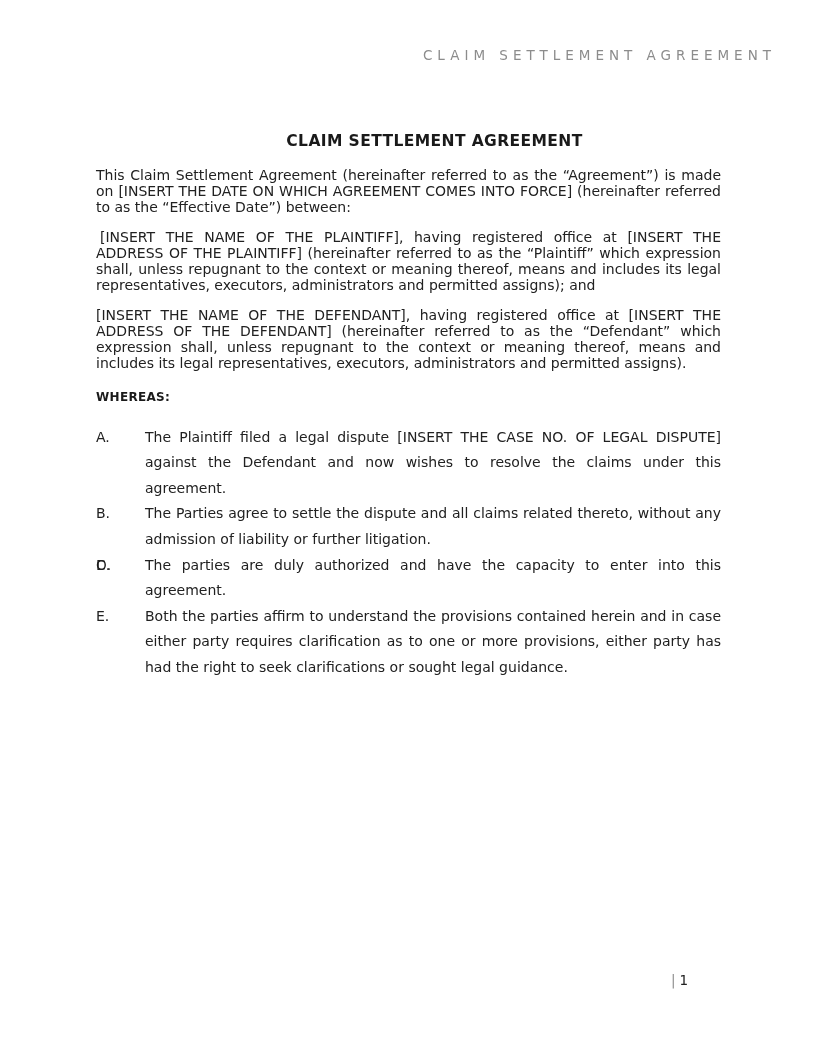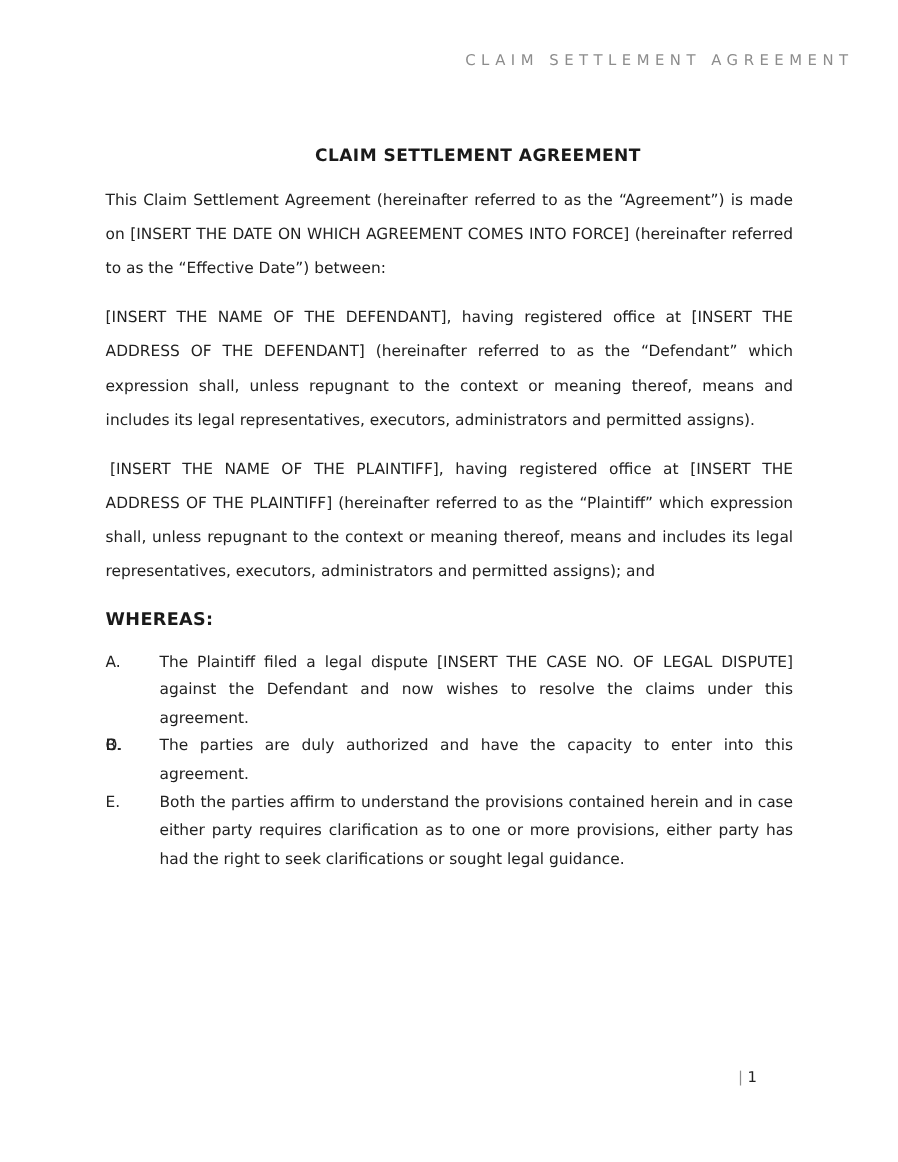--- a/index.html
+++ b/index.html
@@ -36,30 +36,30 @@
     font-weight: 700;
     font-size: 15.5px;
     letter-spacing: 0.4px;
     line-height: 26px;
     padding-left: 52px;
     margin: 0 0 13px 0;
     color: #1a1a1a;
   }
   .para {
     font-size: 14px;
-    line-height: 31px;
+    line-height: 16px;
     text-align: justify;
     margin: 12px 0 14px 0;
   }
   .lead-space {
     text-indent: 4px;
   }
   .section-heading {
     font-weight: 700;
-    font-size: 16px;
+    font-size: 12px;
     letter-spacing: 0.3px;
     line-height: 25.6px;
     margin: 0 0 14px 0;
     color: #1a1a1a;
   }
   .recitals {
     margin: 0;
   }
   .recital {
     position: relative;
@@ -94,36 +94,37 @@
 <div class="page">
 
   <div class="running-header">CLAIM SETTLEMENT AGREEMENT</div>
 
   <div class="content">
 
     <div class="doc-title">CLAIM SETTLEMENT AGREEMENT</div>
 
     <p class="para">This Claim Settlement Agreement (hereinafter referred to as the “Agreement”) is made on [INSERT THE DATE ON WHICH AGREEMENT COMES INTO FORCE] (hereinafter referred to as the “Effective Date”) between:</p>
 
+    <p class="para lead-space">[INSERT THE NAME OF THE PLAINTIFF], having registered office at [INSERT THE ADDRESS OF THE PLAINTIFF] (hereinafter referred to as the “Plaintiff” which expression shall, unless repugnant to the context or meaning thereof, means and includes its legal representatives, executors, administrators and permitted assigns); and</p>
+
     <p class="para">[INSERT THE NAME OF THE DEFENDANT],  having registered office at [INSERT THE ADDRESS OF THE DEFENDANT] (hereinafter referred to as the “Defendant” which expression shall, unless repugnant to the context or meaning thereof, means and includes its legal representatives, executors, administrators and permitted assigns).</p>
-
-    <p class="para lead-space">[INSERT THE NAME OF THE PLAINTIFF], having registered office at [INSERT THE ADDRESS OF THE PLAINTIFF] (hereinafter referred to as the “Plaintiff” which expression shall, unless repugnant to the context or meaning thereof, means and includes its legal representatives, executors, administrators and permitted assigns); and</p>
 
 
     <div class="section-heading">WHEREAS:</div>
 
     <div class="recitals">
 
       <div class="recital">
         <span class="marker">A.</span>
         <span>The Plaintiff filed a legal dispute [INSERT THE CASE NO. OF LEGAL DISPUTE] against the Defendant and now wishes to resolve the claims under this agreement.</span>
       </div>
 
       <div class="recital">
         <span class="marker">B.</span>
+        <span>The Parties agree to settle the dispute and all claims related thereto, without any admission of liability or further litigation.</span>
       </div>
 
       <div class="recital">
         <span class="marker">C.</span>
       </div>
 
       <div class="recital">
         <span class="marker">D.</span>
         <span>The parties are duly authorized and have the capacity to enter into this agreement.</span>
       </div>

